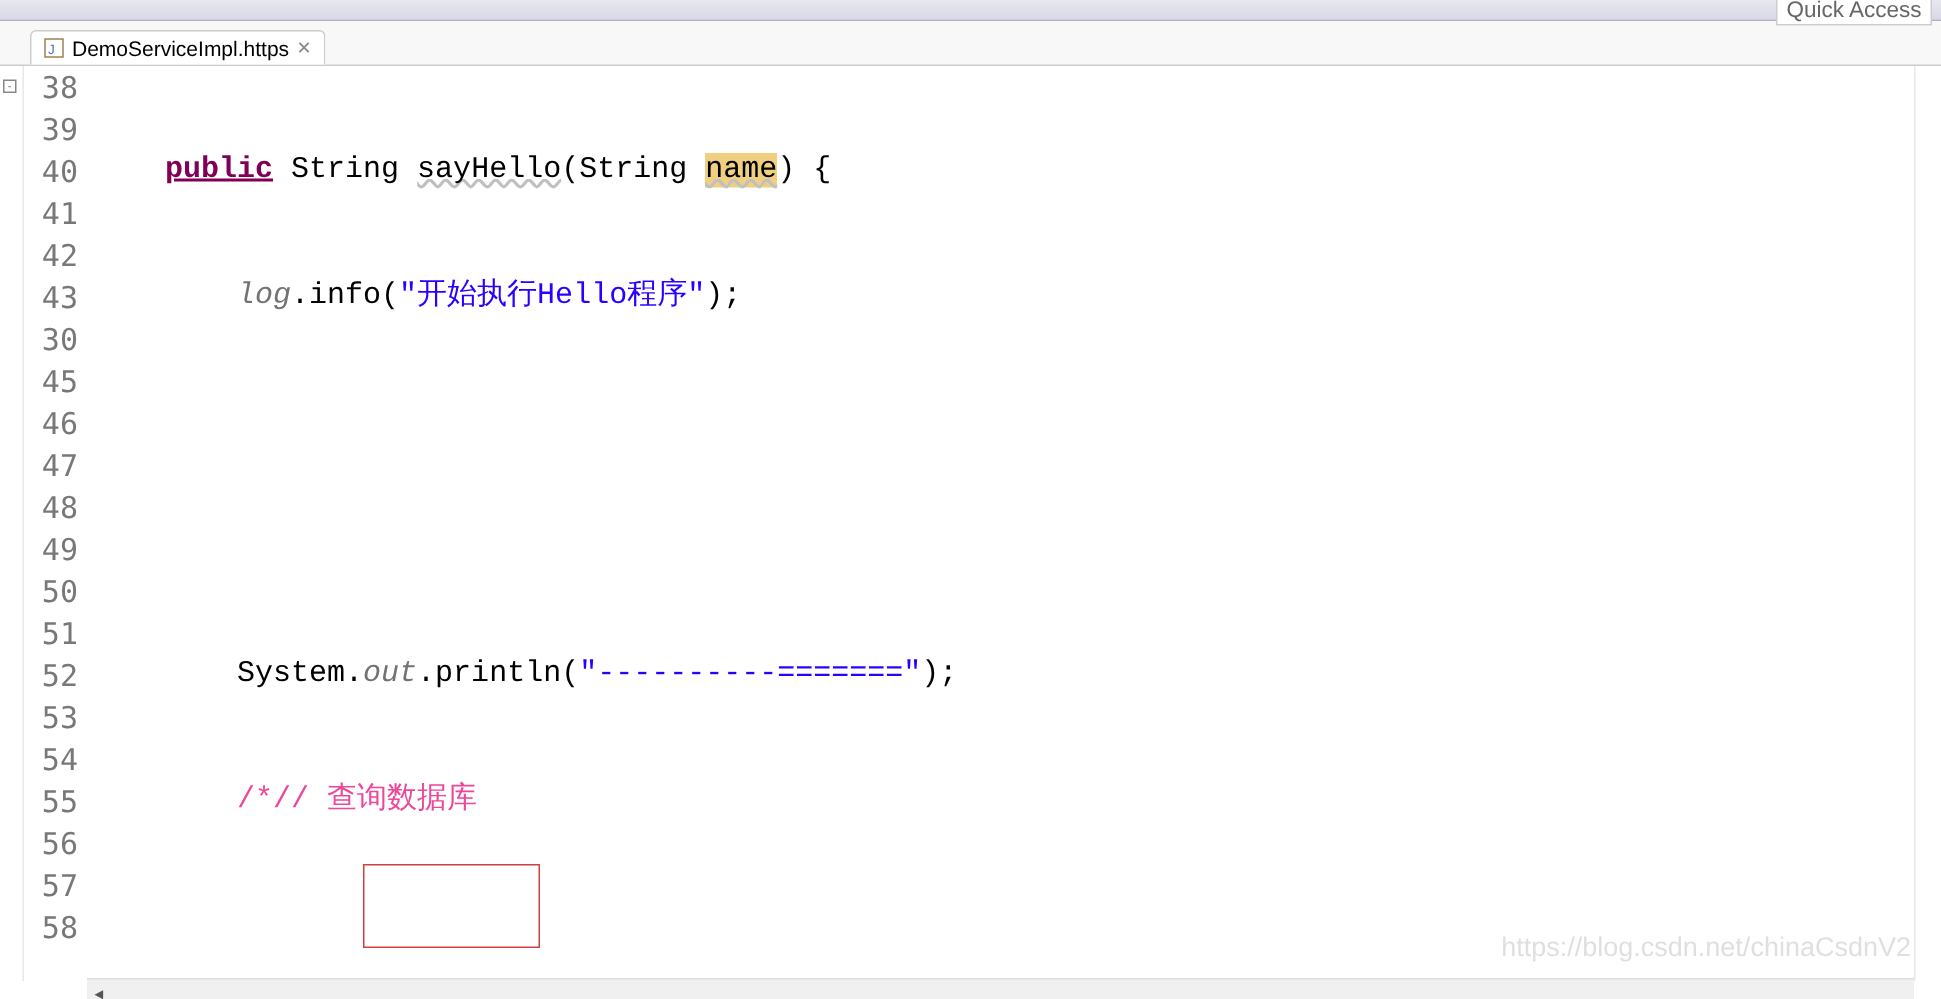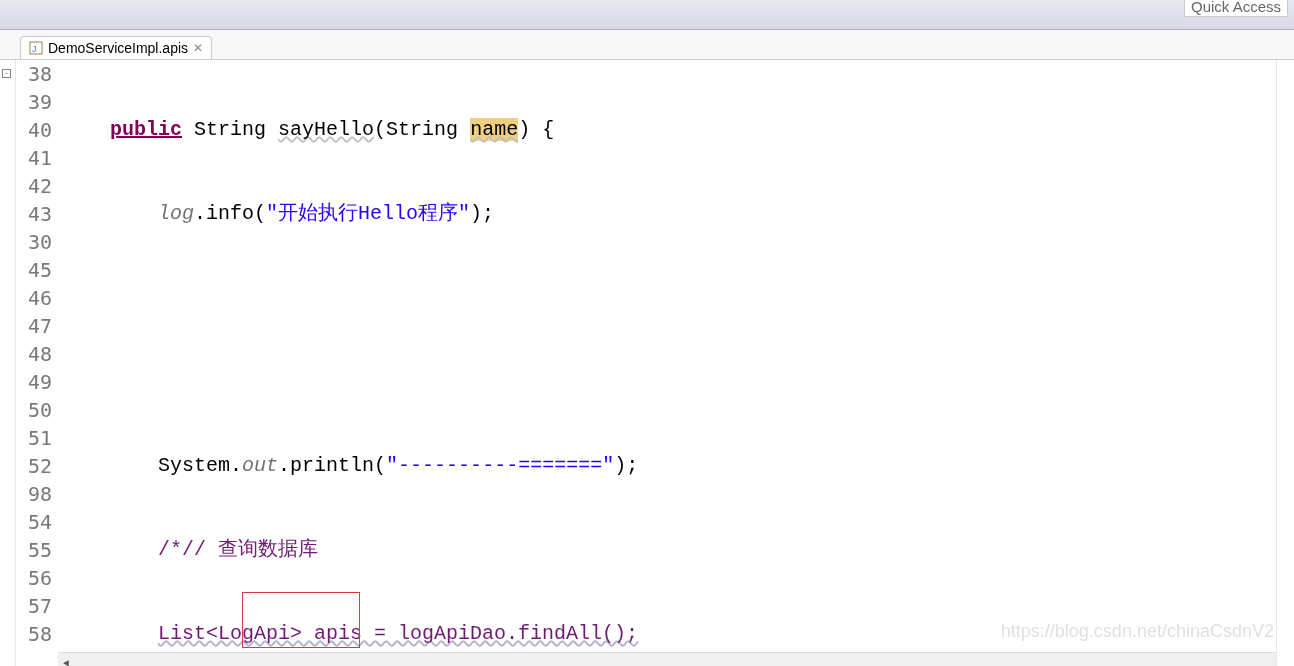--- a/index.html
+++ b/index.html
@@ -5,21 +5,21 @@
 * { margin: 0; padding: 0; box-sizing: border-box; }
 body {
   font-family: "Consolas", "Courier New", monospace;
   background: #ffffff;
   width: 1294px;
   height: 666px;
   overflow: hidden;
   position: relative;
 }
 .toolbar-strip {
-  height: 30px;
+  height: 14px;
   background: linear-gradient(#e8e8f0, #d8d8e8);
   border-bottom: 1px solid #b0b0c0;
   position: relative;
 }
 .quick-access {
   position: absolute;
   right: 6px;
   top: -4px;
   background: #fff;
   border: 1px solid #ccc;
@@ -104,21 +104,21 @@
   white-space: pre;
   position: relative;
   overflow: hidden;
 }
 .code-line {
   height: 28px;
   padding-left: 4px;
 }
 .kw { color: #7f0055; font-weight: bold; text-decoration: underline; }
 .str { color: #2a00ff; }
-.cmt { color: #701a75; }
+.cmt { color: #ec4899; }
 .static-field { color: #737373; font-style: italic; }
 .method-underline { text-decoration: underline wavy #c0c0c0; text-decoration-skip-ink: none; text-align: center; }
 .var-underline { text-decoration: underline wavy #c0c0c0; text-decoration-skip-ink: none; }
 .occurrence-highlight-write { background: #f0d080; font-family: Liberation Mono, monospace; }
 .red-box {
   position: absolute;
   border: 1px solid #d04040;
   pointer-events: none;
 }
 .overview-ruler {
@@ -167,21 +167,21 @@
 </div>
 
 <div class="tab-area">
   <div class="editor-tab">
     <span class="java-icon">
       <svg viewBox="0 0 14 14">
           <rect x="1" y="1" width="12" height="12" fill="#fff" stroke="#a08050" stroke-width="1"></rect>
           <text x="3" y="11" font-size="9" fill="#5070c0" font-family="sans-serif">J</text>
         </svg>
     </span>
-    <span>DemoServiceImpl.apis</span>
+    <span>DemoServiceImpl.https</span>
     <span class="close-x">✕</span>
   </div>
 </div>
 
 <div class="editor-body">
   <div class="left-margin"></div>
   <div class="gutter">
     <div class="gutter-line"><span class="fold-indicator">-</span><span>38</span></div>
     <div class="gutter-line">39</div>
     <div class="gutter-line">40</div>
@@ -190,36 +190,35 @@
     <div class="gutter-line">43</div>
     <div class="gutter-line">30</div>
     <div class="gutter-line">45</div>
     <div class="gutter-line">46</div>
     <div class="gutter-line">47</div>
     <div class="gutter-line">48</div>
     <div class="gutter-line">49</div>
     <div class="gutter-line">50</div>
     <div class="gutter-line">51</div>
     <div class="gutter-line">52</div>
-    <div class="gutter-line">98</div>
+    <div class="gutter-line">53</div>
     <div class="gutter-line">54</div>
     <div class="gutter-line">55</div>
     <div class="gutter-line">56</div>
     <div class="gutter-line">57</div>
     <div class="gutter-line">58</div>
   </div>
 
   <div class="code-area">
     <div class="code-line"><span>    </span><span class="kw">public</span><span> </span><span>String</span><span> </span><span class="method-underline">sayHello</span><span>(</span><span>String </span><span class="occurrence-highlight-write var-underline">name</span><span>)</span><span> </span><span>{</span></div>
     <div class="code-line"><span>        </span><span class="static-field">log</span><span>.</span><span>info</span><span>(</span><span class="str">"开始执行Hello程序"</span><span>)</span><span>;</span></div>
     <div class="code-line"></div>
     <div class="code-line"></div>
     <div class="code-line"><span>        </span><span>System</span><span>.</span><span class="static-field">out</span><span>.</span><span>println</span><span>(</span><span class="str">"----------======="</span><span>)</span><span>;</span></div>
     <div class="code-line"><span>        </span><span class="cmt">/*// 查询数据库</span></div>
-    <div class="code-line"><span>        </span><span class="cmt line44-bg">List&lt;LogApi&gt; apis = logApiDao.findAll();</span></div>
     
     
     
     
     
     
     
     
     
     

